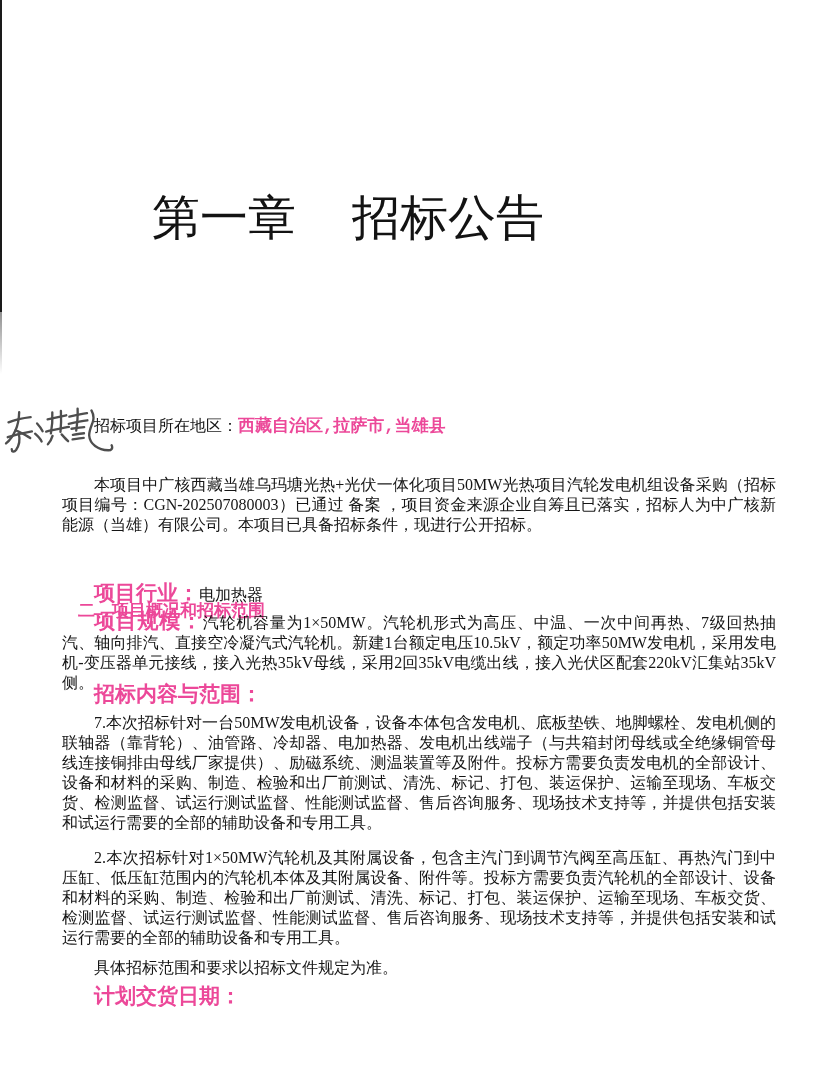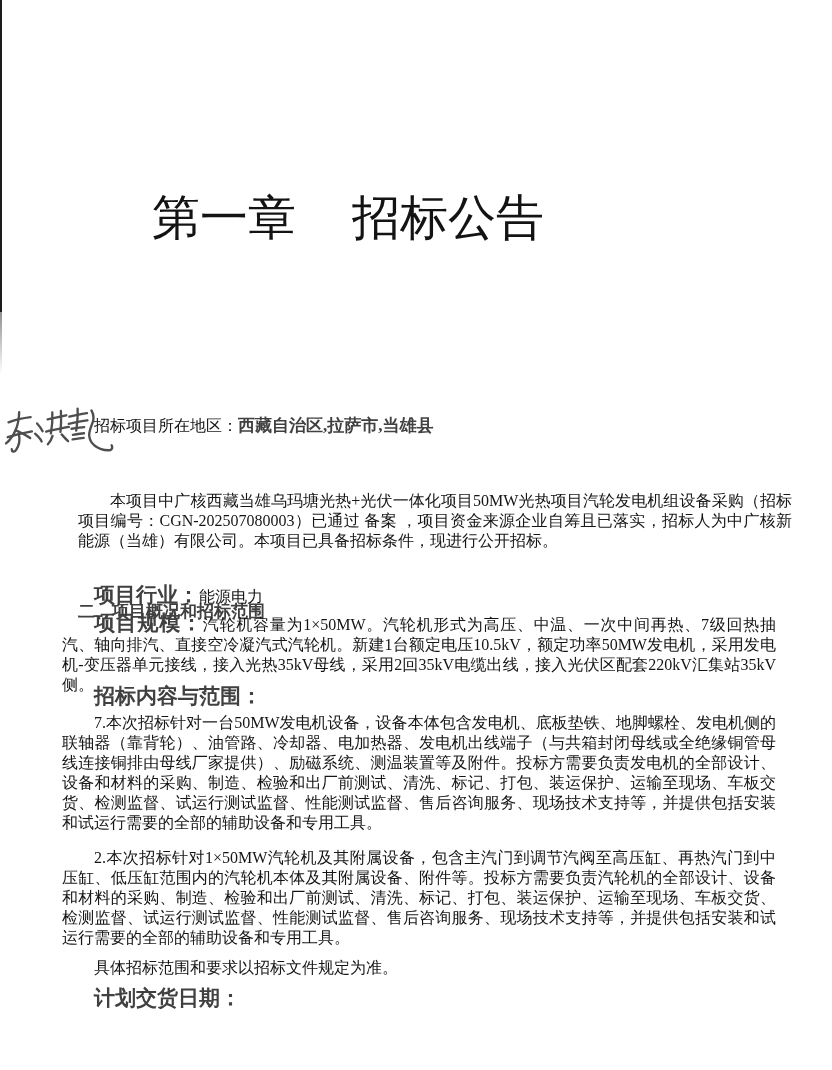--- a/index.html
+++ b/index.html
@@ -13,21 +13,21 @@
   
   .doc-title {
     top:190px; left:0; width:696px;
     display:flex; justify-content:center; align-items:flex-start; gap:56px;
     font-size:48px; line-height:56px; font-weight:400; color:#131313;
     white-space:nowrap;
   }
   
   .body-block { left:62px; width:714px; font-size:16px; line-height:20px; text-align:justify; color:#151515; }
   .indent { text-indent:32px; }
-  .hei { font-family:Liberation Serif, serif; font-weight:700; color:#404040; }
+  .hei { font-family:Liberation Mono, monospace; font-weight:700; color:#ec4899; }
   .heading-line { left:62px; width:714px; font-size:17px; line-height:19px; }
   .run-label { font-size:21px; }
   
   .edge-line { left:0; top:0; width:2px; height:312px; background:#1a1a1a; }
   .edge-line-fade { left:0; top:312px; width:1.5px; height:62px;
     background:linear-gradient(to bottom, #8f8f8f, rgba(160,160,160,0)); }
   
   .signature { left:2px; top:406px; width:114px; height:54px; z-index:5; color:#3f3f3f; }
   .signature svg { display:block; width:114px; height:54px; overflow:visible; }
   .signature path { fill:none; stroke:currentColor; stroke-width:2.3; stroke-linecap:round; stroke-linejoin:round; }
@@ -73,26 +73,26 @@
         <path d="M89,5.5 C91,9.5 91.2,13.5 89.5,17.5 C87.5,22 85.5,26 85.5,30 C85.6,38.5 93.5,44.5 103.5,45.5 C106.5,45.7 108.3,43.8 107,40.8"></path>
       </g>
     </svg>
   </div>
 
   <p class="abs body-block indent" style="top:400px">
     <span>招标项目所在地区：</span><span class="hei" style="font-size:17px">西藏自治区,拉萨市,当雄县</span>
   </p>
 
 
-  <p class="abs body-block indent" style="top:475px; margin:16px;">本项目中广核西藏当雄乌玛塘光热+光伏一体化项目50MW光热项目汽轮发电机组设备采购（招标项目编号：CGN-202507080003）已通过 备案 ，项目资金来源企业自筹且已落实，招标人为中广核新能源（当雄）有限公司。本项目已具备招标条件，现进行公开招标。</p>
+  <p class="abs body-block indent" style="top:475px; margin:0;">本项目中广核西藏当雄乌玛塘光热+光伏一体化项目50MW光热项目汽轮发电机组设备采购（招标项目编号：CGN-202507080003）已通过 备案 ，项目资金来源企业自筹且已落实，招标人为中广核新能源（当雄）有限公司。本项目已具备招标条件，现进行公开招标。</p>
 
   <h3 class="abs heading-line hei" style="top:586px; margin:16px;">二、项目概况和招标范围</h3>
 
   <p class="abs body-block indent" style="top:585px; margin:0;">
-    <span class="hei run-label">项目行业：</span><span>能源电力</span>
+    <span class="hei run-label">项目行业：</span><span>电加热器</span>
   </p>
 
   <p class="abs body-block indent" style="top:613px; margin:0;">
     <span class="hei run-label">项目规模：</span><span>汽轮机容量为1×50MW。汽轮机形式为高压、中温、一次中间再热、7级回热抽汽、轴向排汽、直接空冷凝汽式汽轮机。新建1台额定电压10.5kV，额定功率50MW发电机，采用发电机-变压器单元接线，接入光热35kV母线，采用2回35kV电缆出线，接入光伏区配套220kV汇集站35kV侧。</span>
   </p>
 
   <p class="abs body-block indent" style="top:686px; margin:0;">
     <span class="hei run-label">招标内容与范围：</span>
   </p>
 

